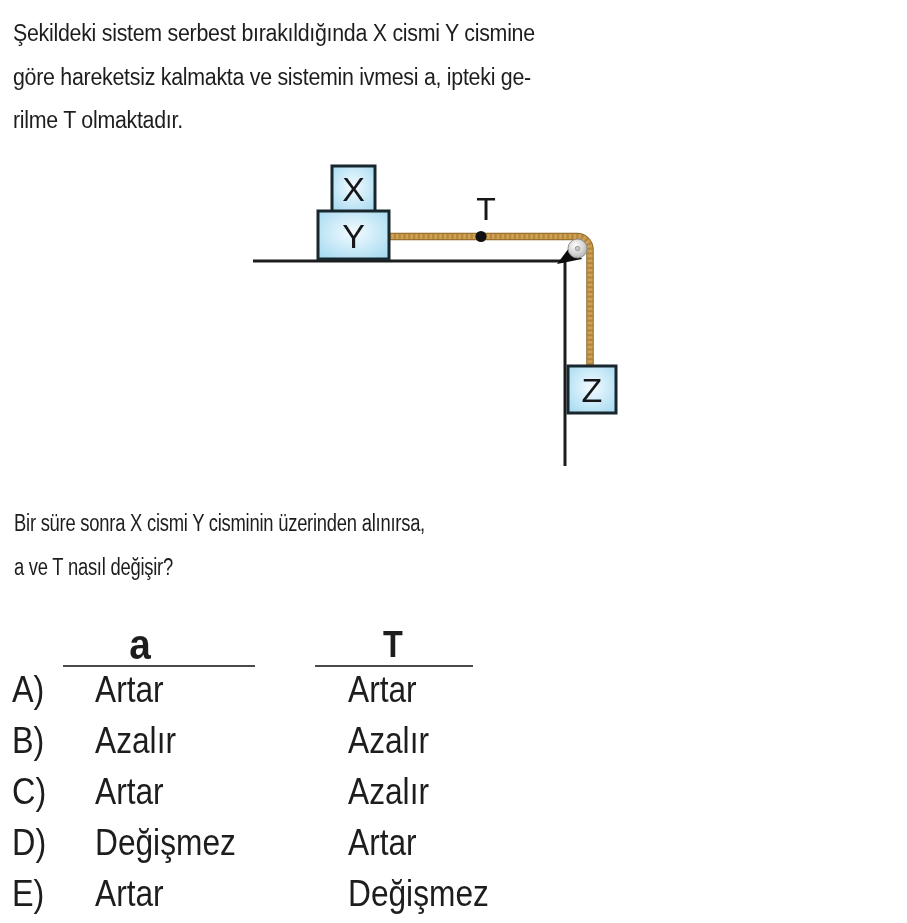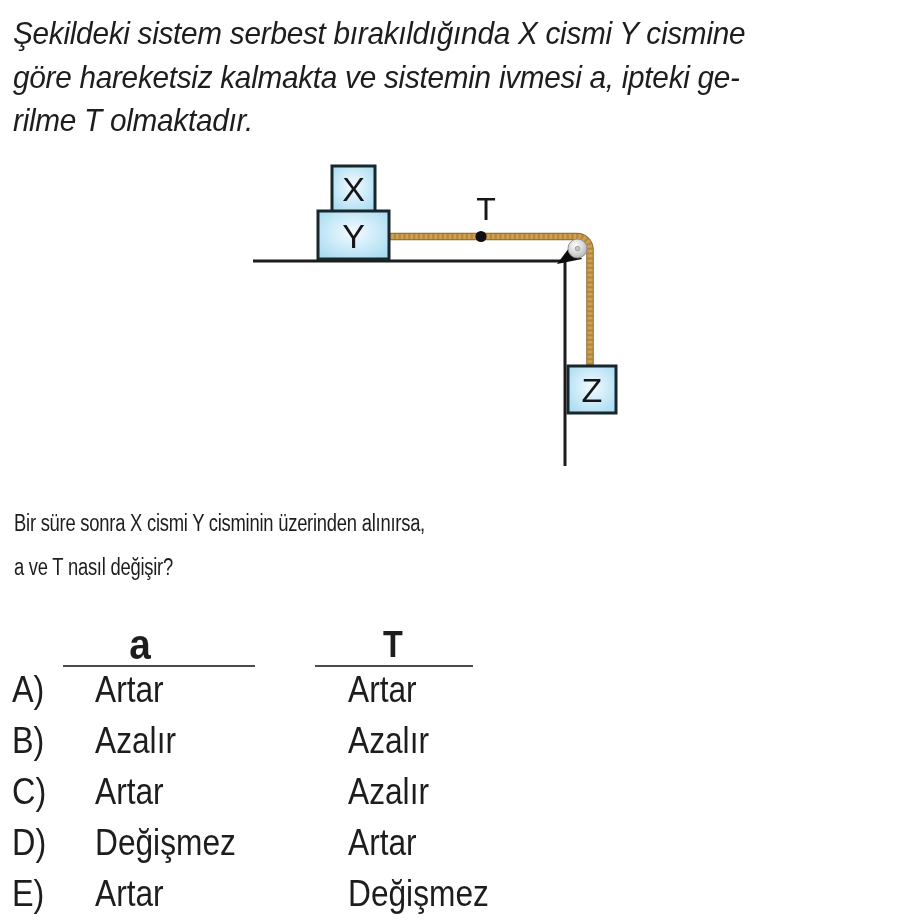--- a/index.html
+++ b/index.html
@@ -1,21 +1,21 @@
 <!DOCTYPE html>
 <html><head>
 <meta charset="utf-8">
 <style>
   html,body{margin:0;padding:0;background:#ffffff;}
   .page{
     position:relative;width:907px;height:923px;background:#ffffff;overflow:hidden;
     font-family:"Liberation Sans", sans-serif;color:#1d1d1f;
   }
   .t-line{white-space:nowrap;transform:scaleX(0.93);transform-origin:0 0;}
-  .intro{position:absolute;left:13px;top:12px;font-size:32px;line-height:43.5px;letter-spacing:-0.3px;font-style:italic;}
+  .intro{position:absolute;left:13px;top:12px;font-size:23px;line-height:43.5px;letter-spacing:-0.3px;}
   .question{position:absolute;left:14px;top:501px;font-size:23px;font-weight:normal;line-height:44px;letter-spacing:-0.3px;}
   .question .t-line{transform:scaleX(0.80);}
   .diagram{position:absolute;left:0;top:0;}
   .options{position:absolute;left:0;top:0;width:907px;height:923px;font-size:36px;}
   .hdr{position:absolute;font-weight:bold;white-space:nowrap;}
   .hdr-a{left:140px;top:620px;font-size:43px;transform:translateX(-50%) scaleX(0.9);}
   .hdr-t{left:393px;top:624px;font-size:36px;transform:translateX(-50%) scaleX(0.9);}
   .rule{position:absolute;height:2px;background:#4a4a4a;top:665px;}
   .rule-a{left:63px;width:192px;}
   .rule-t{left:315px;width:158px;}

